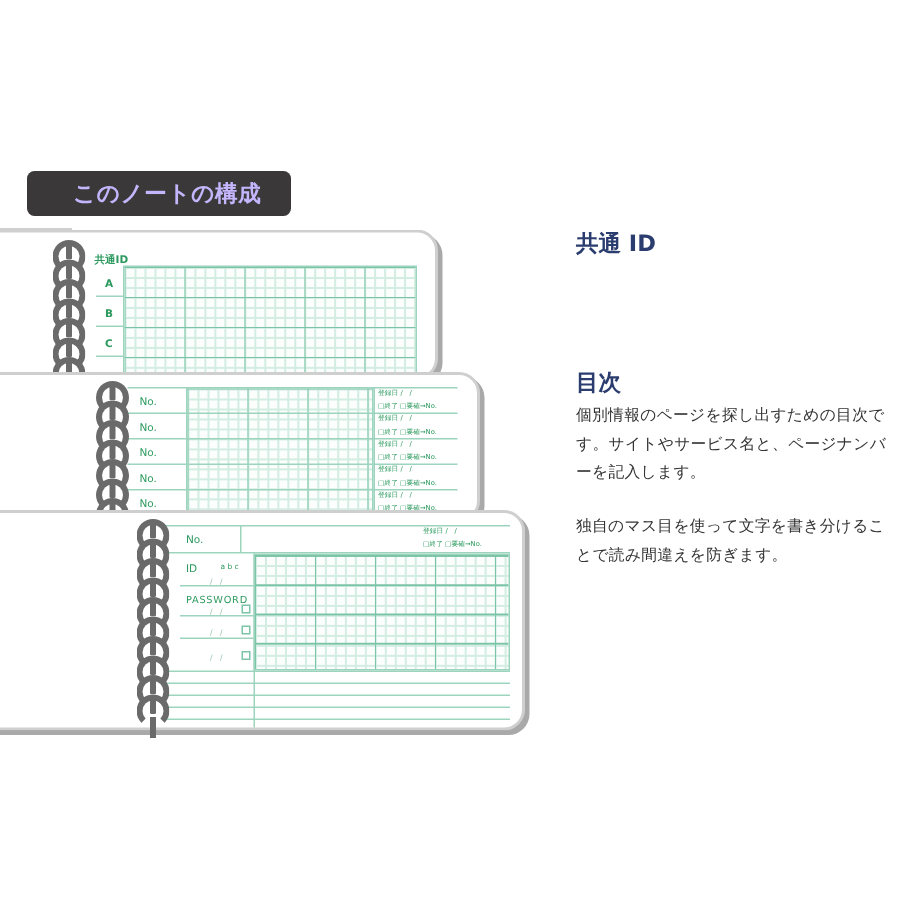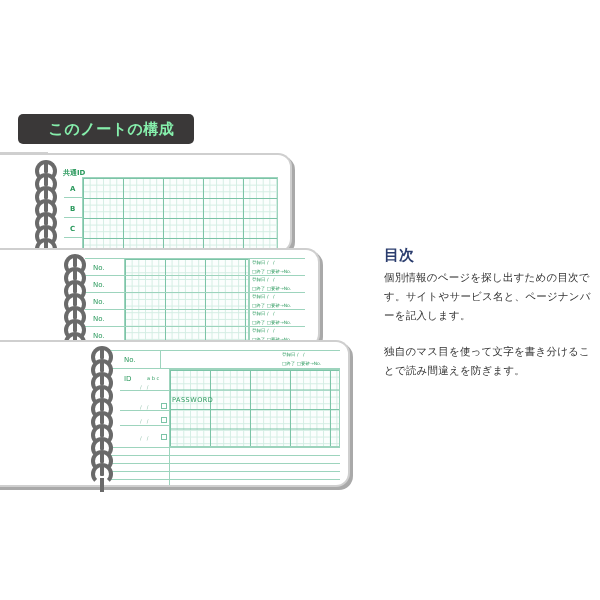--- a/index.html
+++ b/index.html
@@ -1,21 +1,21 @@
 <!DOCTYPE html>
 <html><head>
   <meta charset="utf-8">
   <style>
     * { margin: 0; padding: 0; box-sizing: border-box; }
     html, body { width: 600px; height: 600px; background: #ffffff; overflow: hidden; }
     body { position: relative; font-family: "DejaVu Sans", "Liberation Sans", sans-serif; }
 
     .title-badge {
       position: absolute; left: 18px; top: 114px; width: 176px; height: 30px;
-      background: #3a3838; border-radius: 5px; color: #86efac;
+      background: #3a3838; border-radius: 5px; color: #c4b5fd;
       font-size: 15px; font-weight: bold; line-height: 30px; text-align: center;
       letter-spacing: 0.5px;
       padding-left: 11px;
     }
 
     
     .page {
       position: absolute; background: #fff; border: 2px solid #cfcfcf;
       border-radius: 0 14px 14px 0; box-shadow: 3px 3px 0 #a9a9a9;
       overflow: hidden;
@@ -148,21 +148,21 @@
   </div>
 
   <div class="grid" style="left:179px;top:27px;width:171px;height:78px;background-size:40px 19.5px,40px 19.5px,6.66px 6.66px,6.66px 6.66px;"></div>
   <div class="vline" style="left:179px;top:27px;height:118px;"></div>
 
   <span class="lbl" style="left:134px;top:33px;font-weight:normal;">ID</span>
   <span class="lbl" style="left:157px;top:33px;font-weight:normal;font-size:5px;">a b c</span>
   <span class="lbl" style="left:150px;top:42px;font-weight:normal;font-size:5px;color:#8fbfa9;">/　/</span>
   <div class="row-line" style="left:130px;top:48px;width:49px;"></div>
 
-  <span class="lbl" style="left:134px;top:54px;font-weight:normal;font-size:6.5px;letter-spacing:0.5px;margin-left:48px;">PASSWORD</span>
+  <span class="lbl" style="left:134px;top:54px;font-weight:normal;font-size:6.5px;letter-spacing:0.5px;">PASSWORD</span>
   <span class="lbl" style="left:150px;top:62px;font-weight:normal;font-size:5px;color:#8fbfa9;">/　/</span>
   <div style="position:absolute;left:171px;top:61px;width:6px;height:6px;border:1px solid #7cc4a7;"></div>
   <div class="row-line" style="left:130px;top:68px;width:49px;"></div>
   <span class="lbl" style="left:150px;top:76px;font-weight:normal;font-size:5px;color:#8fbfa9;">/　/</span>
   <div style="position:absolute;left:171px;top:75px;width:6px;height:6px;border:1px solid #7cc4a7;"></div>
   <div class="row-line" style="left:130px;top:83px;width:49px;"></div>
   <span class="lbl" style="left:150px;top:93px;font-weight:normal;font-size:5px;color:#8fbfa9;">/　/</span>
   <div style="position:absolute;left:171px;top:92px;width:6px;height:6px;border:1px solid #7cc4a7;"></div>
 
   <div class="row-line" style="left:120px;top:105px;width:230px;"></div>
@@ -180,20 +180,21 @@
   <div class="coil"></div>
     <div class="coil"></div>
     <div class="coil"></div>
     <div class="coil"></div>
   <div class="coil"></div>
     <div class="coil"></div>
 </div>
 <div style="position:absolute;left:100px;top:478px;width:4px;height:14px;background:#6a6a6a;"></div>
 
 <div class="info sec-1">
+  <h2>共通 ID</h2>
 </div>
 <div class="info sec-2">
   <h2>目次</h2>
   <p>個別情報のページを探し出すための目次です。サイトやサービス名と、ページナンバーを記入します。</p>
 </div>
 <div class="info sec-3">
   <p>独自のマス目を使って文字を書き分けることで読み間違えを防ぎます。</p>
 </div>
 
 </body></html>

